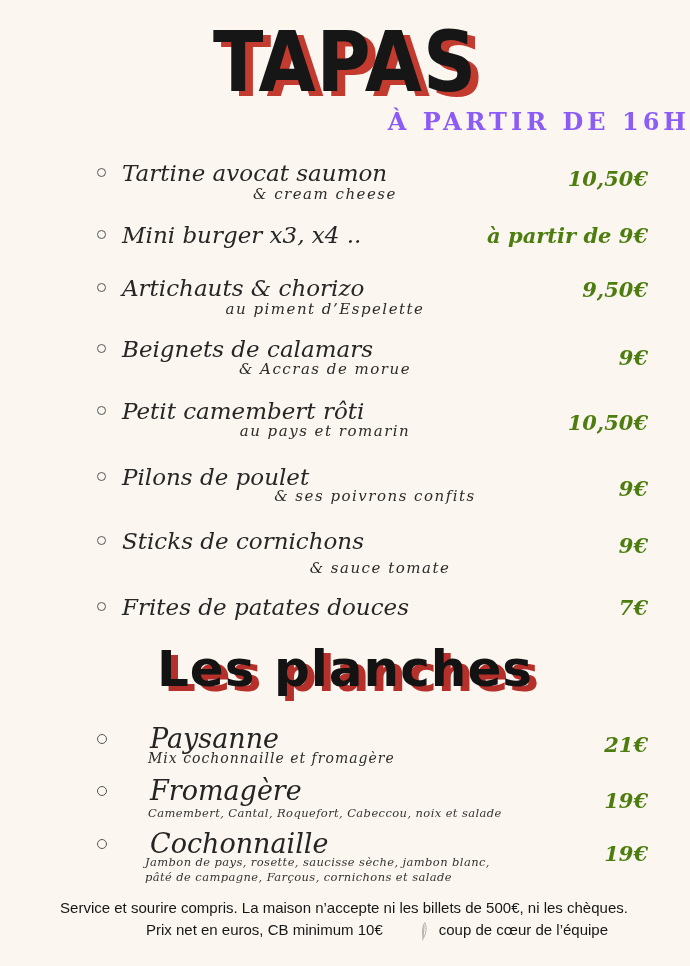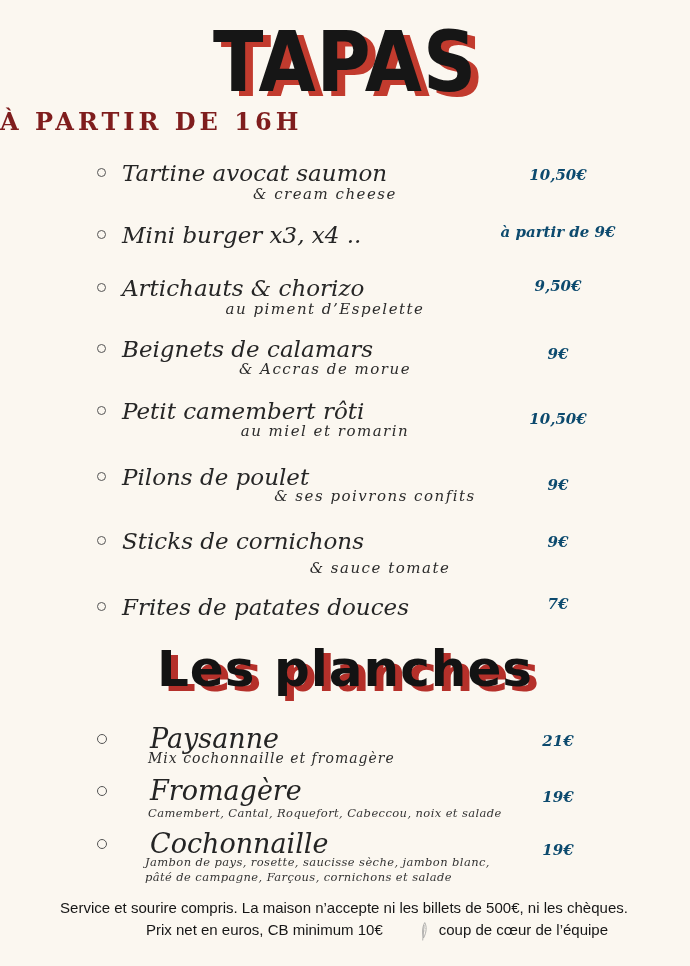--- a/index.html
+++ b/index.html
@@ -11,23 +11,23 @@
   
   .tapas-title{
     position:absolute;top:16px;left:0;width:690px;text-align:center;
     font-family:"DejaVu Sans",sans-serif;font-weight:800;
     font-size:84px;line-height:92px;letter-spacing:1px;color:#161616;
     text-shadow:9px 5px 0 #c23b2e;
     transform:scaleX(0.88);transform-origin:center;
     white-space:nowrap;
   }
   .menu-subtitle{
-    position:absolute;top:107px;left:0;width:690px;text-align:left;
+    position:absolute;top:107px;left:0;width:690px;text-align:right;
     font-family:"DejaVu Serif",serif;font-weight:bold;
-    font-size:24px;letter-spacing:4px;color:#7f1d1d;white-space:nowrap;
+    font-size:24px;letter-spacing:4px;color:#8b5cf6;white-space:nowrap;
   }
   .planches-title{
     position:absolute;top:640px;left:0;width:690px;text-align:center;
     font-family:"DejaVu Sans",sans-serif;font-weight:800;
     font-size:50px;line-height:58px;letter-spacing:1px;color:#131313;
     text-shadow:7px 5px 0 #b5302a;white-space:nowrap;
   }
   
   .trow,.prow{position:absolute;left:0;width:662px;height:64px;}
   .bullet{
@@ -39,22 +39,22 @@
   .tname{
     position:absolute;left:122px;top:0;font-size:23px;font-style:italic;
     color:#262626;line-height:30px;white-space:nowrap;
   }
   .tsub{
     position:absolute;left:180px;top:26px;width:290px;text-align:center;
     font-size:15px;font-style:italic;letter-spacing:1.5px;color:#2b2b2b;
     white-space:nowrap;
   }
   .tprice{
-    position:absolute;left:468px;top:4px;width:180px;text-align:center;
-    font-size:15px;font-style:italic;font-weight:bold;color:#0c4a6e;
+    position:absolute;left:468px;top:4px;width:180px;text-align:right;
+    font-size:21px;font-style:italic;font-weight:bold;color:#4d7c0f;
     white-space:nowrap;
   }
   .pname{
     position:absolute;left:150px;top:0;font-size:27px;font-style:italic;
     color:#242424;line-height:34px;white-space:nowrap;
   }
   .psub{
     position:absolute;left:148px;top:29px;font-size:14px;font-style:italic;
     letter-spacing:1px;color:#2b2b2b;white-space:nowrap;
   }
@@ -111,21 +111,21 @@
   <div class="trow" style="top:334px">
     <span class="bullet"></span>
     <div class="tname">Beignets de calamars</div>
     <div class="tsub" style="top:26px">&amp; Accras de morue</div>
     <div class="tprice" style="top:11px">9€</div>
   </div>
 
   <div class="trow" style="top:396px">
     <span class="bullet"></span>
     <div class="tname">Petit camembert rôti</div>
-    <div class="tsub" style="top:26px">au miel et romarin</div>
+    <div class="tsub" style="top:26px">au pays et romarin</div>
     <div class="tprice" style="top:14px">10,50€</div>
   </div>
 
   <div class="trow" style="top:462px">
     <span class="bullet"></span>
     <div class="tname">Pilons de poulet</div>
     <div class="tsub" style="top:25px;left:230px">&amp; ses poivrons confits</div>
     <div class="tprice" style="top:14px">9€</div>
   </div>
 

